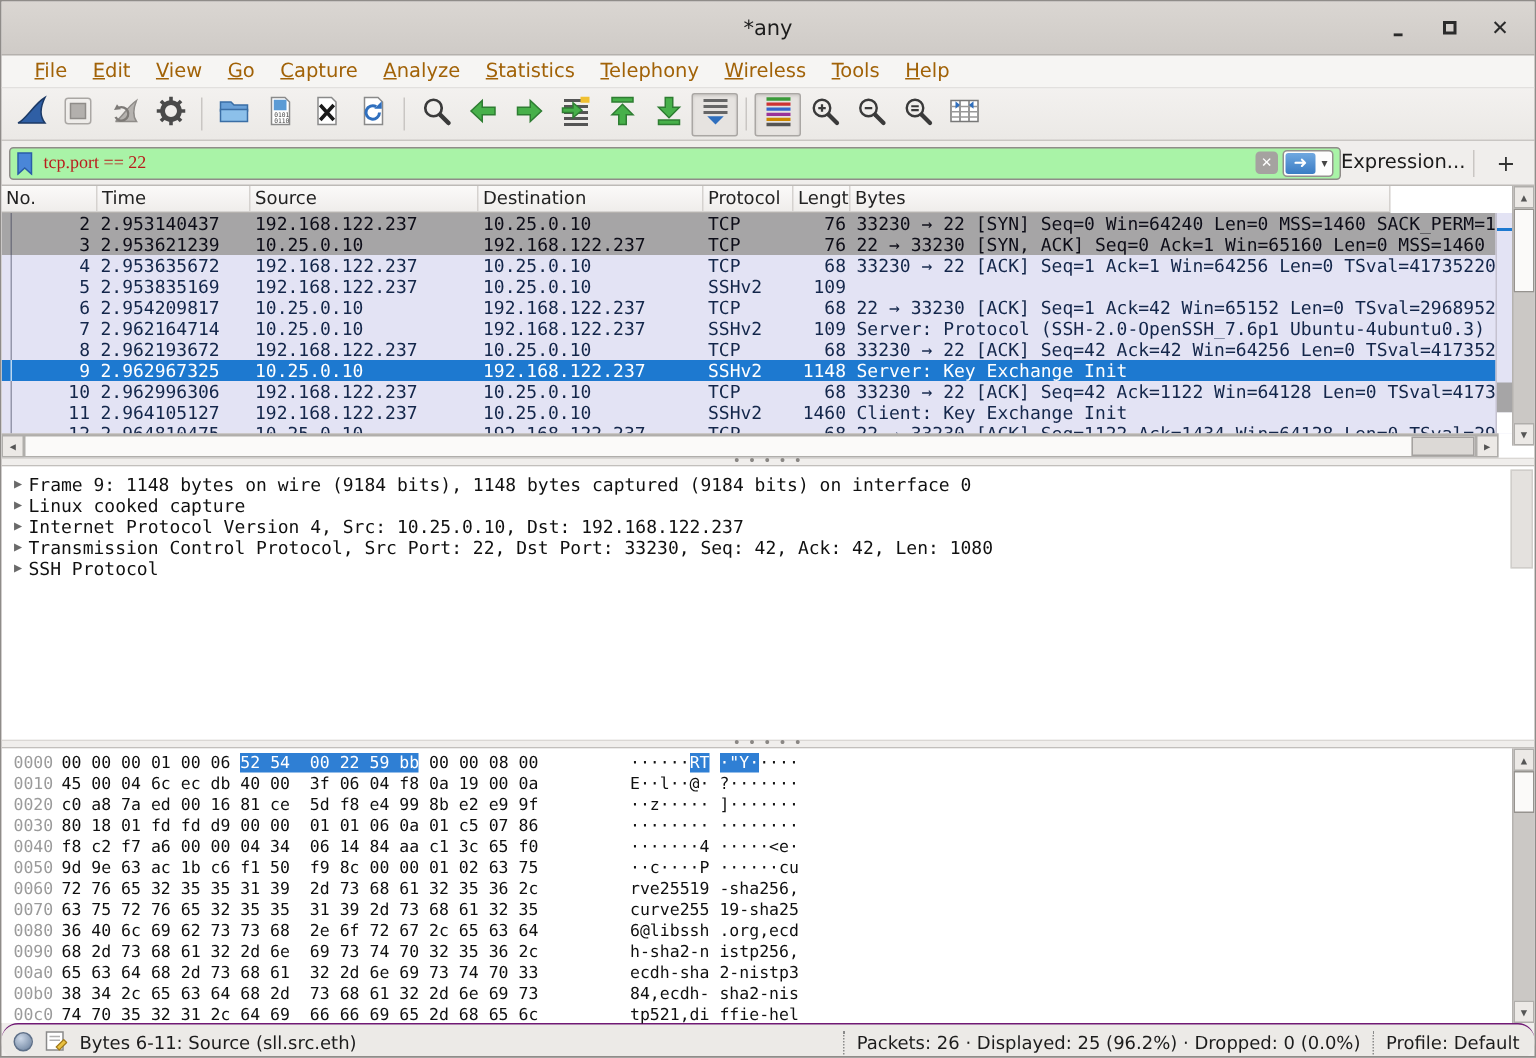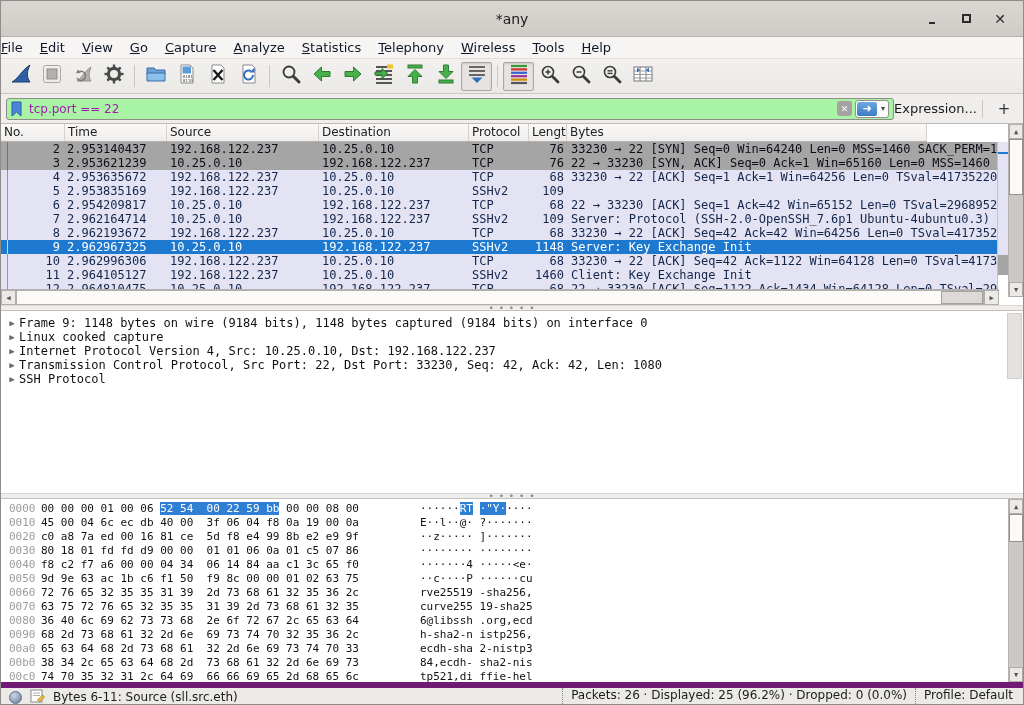--- a/index.html
+++ b/index.html
@@ -12,38 +12,38 @@
     border-bottom:1px solid #b5b1ad;display:flex;align-items:center;position:relative;}
   .title{position:absolute;left:0;right:0;text-align:center;font-size:14px;color:#1c1c1c;}
   .win-btns{margin-left:auto;display:flex;align-items:center;gap:16px;padding-right:14px;z-index:2;}
   .wbtn{width:18px;height:18px;display:flex;align-items:center;justify-content:center;color:#2b2b2b;cursor:default;}
   .wb-min{font-size:15px;font-weight:bold;padding-top:6px;}
   .wb-max span{width:9px;height:9px;border:2px solid #2b2b2b;display:block;}
   .wb-close{font-size:14px;}
 
   
   .menubar{height:22px;flex:0 0 22px;background:#f6f5f3;display:flex;align-items:center;
-    padding-left:0;gap:17px;font-size:13px;color:#0f172a;border-bottom:1px solid #e2e0de;}
+    padding-left:22px;gap:17px;font-size:13px;color:#a16207;border-bottom:1px solid #e2e0de;}
   .menu-item{white-space:nowrap;}
   .menu-item::first-letter{text-decoration:underline;}
 
   
   .toolbar{height:35px;flex:0 0 35px;background:linear-gradient(#f3f1ef,#ebe9e6);
     border-bottom:1px solid #c9c6c3;display:flex;align-items:center;padding-left:4px;}
   .tb{width:31px;height:29px;display:flex;align-items:center;justify-content:center;border:1px solid transparent;}
   .tb.pressed{border:1px solid #aaa7a4;background:#e6e3e0;border-radius:2px;box-shadow:inset 0 1px 2px rgba(0,0,0,.12);}
   .tb-sep{width:1px;height:22px;background:#c9c6c3;margin:0 5px;flex:0 0 1px;}
 
   
   .filterbar{height:30px;flex:0 0 30px;background:#f0eeec;border-bottom:1px solid #bdbab7;
     display:flex;align-items:center;padding:0 8px 0 5px;}
   .filter-field{flex:0 0 888px;height:22px;background:#a9f3a7;border:1px solid #8f8c89;border-radius:3px;
     display:flex;align-items:center;padding:0 4px 0 3px;gap:3px;}
   .fbookmark{display:flex;align-items:center;}
-  .filter-text{flex:1;font-size:12px;color:#a21caf;padding-left:3px;white-space:nowrap;overflow:hidden;}
+  .filter-text{flex:1;font-size:12px;color:#b91c1c;padding-left:3px;white-space:nowrap;overflow:hidden;font-family:Liberation Serif, serif;}
   .fclear{width:15px;height:15px;background:#a5a2a0;border-radius:3px;color:#fff;font-size:9px;
     display:flex;align-items:center;justify-content:center;}
   .fapplywrap{height:18px;background:#fdfdfd;border:1px solid #94918e;border-radius:3px;
     display:flex;align-items:center;padding:1px;gap:2px;}
   .fapply{width:20px;height:14px;background:linear-gradient(#6fa8e0,#3b7cc4);border-radius:2px;color:#fff;
     font-size:11px;line-height:13px;text-align:center;font-weight:bold;}
   .fcaret{font-size:8px;color:#444;padding:0 2px;}
   .expression{font-size:13px;color:#1a1a1a;margin-left:0;white-space:nowrap;}
   .fspacer{flex:1;}
   .fsep{width:1px;height:18px;background:#c9c6c3;margin-right:10px;}
@@ -101,22 +101,22 @@
   .hexpane{flex:0 0 183px;height:183px;background:#fff;position:relative;
     font-family:"DejaVu Sans Mono","Liberation Mono",monospace;font-size:11px;padding-top:3px;}
   .hex-row{height:14px;line-height:14px;display:flex;white-space:pre;padding-left:8px;}
   .ho{width:32px;color:#9b9b9b;flex:0 0 32px;}
   .hh{width:379px;flex:0 0 379px;color:#101010;}
   .ha{color:#101010;}
   .hl{background:#2f7fd4;color:#fff;}
   .vscroll.hx{height:183px;top:0;}
 
   
-  .statusbar{flex:0 0 24px;height:24px;background:#eceae7;border-top:6px solid #701a75;
-    display:flex;font-size:12px;color:#1c1c1c;padding:0 10px 0 8px;gap:8px;}
+  .statusbar{flex:0 0 24px;height:24px;background:#eceae7;border-top:1px solid #701a75;
+    display:flex;align-items:center;font-size:12px;color:#1c1c1c;padding:0 10px 0 8px;gap:8px;border-radius:11px;}
   .exp-circle{width:13px;height:13px;border-radius:50%;border:1px solid #5e7089;
     background:radial-gradient(circle at 35% 30%, #ccd8e8, #7e92ac 75%);}
   .sb-sep{width:1px;height:16px;border-left:1px dotted #8a8a8a;}
   .sb-text{white-space:nowrap;}
   .sb-left{margin-right:auto;display:flex;align-items:center;gap:8px;}
 </style>
 </head>
 <body>
 
 <div class="window">

